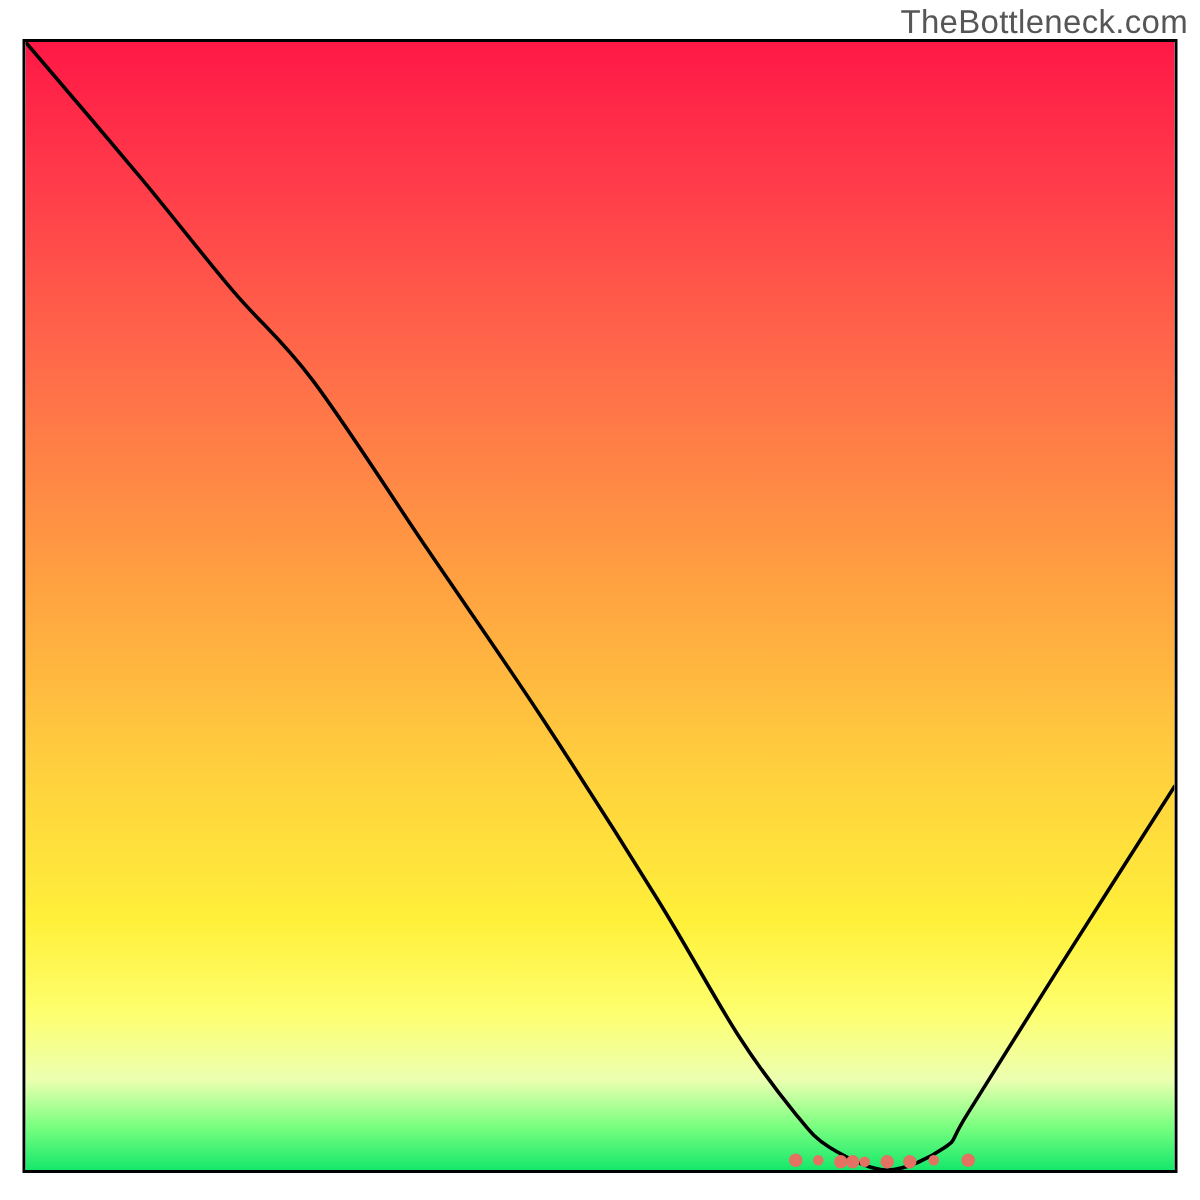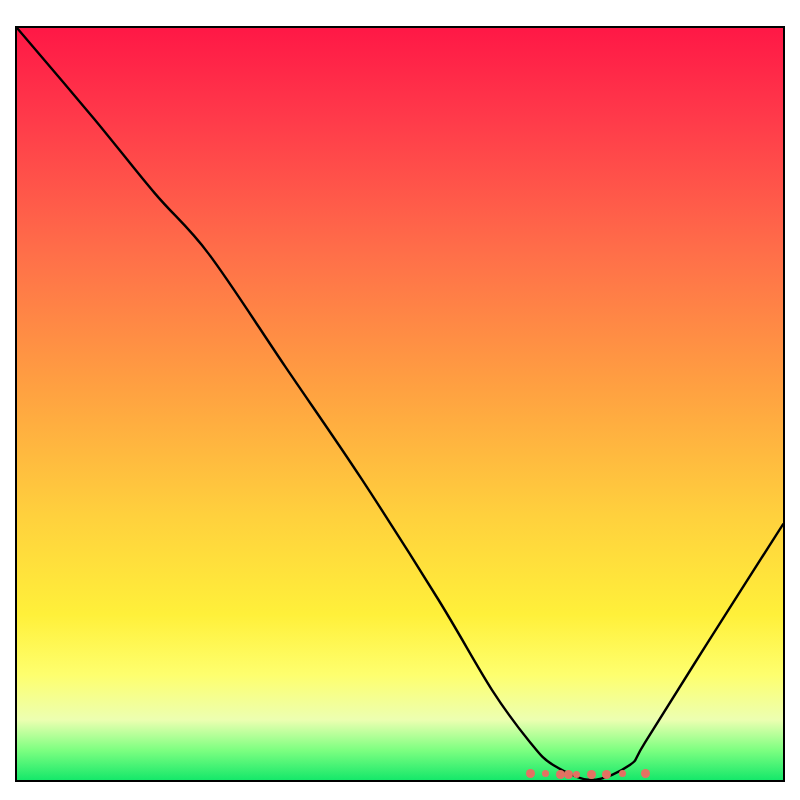--- a/index.html
+++ b/index.html
@@ -80,20 +80,21 @@
     height: 7px;
     margin-left: -3.5px;
     margin-top: -3.5px;
   }
 </style>
 </head>
 <body>
 
 <div class="container">
 
+  <div class="watermark">TheBottleneck.com</div>
 
   <div class="plot-frame">
     <div class="gradient"></div>
 
     <svg class="curve" viewBox="0 0 766 752" preserveAspectRatio="none">
       <path id="curve-path" fill="none" stroke="#000" stroke-width="2.4" stroke-linejoin="round" stroke-linecap="round" d="M0.0,0.0 C12.8,15.0 53.6,62.7 76.6,90.2 C99.6,117.8 118.7,142.9 137.9,165.4 C157.0,188.0 169.8,196.8 191.5,225.6 C213.2,254.4 242.6,300.8 268.1,338.4 C293.6,376.0 319.2,412.3 344.7,451.2 C370.2,490.1 399.6,536.4 421.3,571.5 C443.0,606.6 459.6,637.9 474.9,661.8 C490.2,685.6 503.0,701.9 513.2,714.4 C523.4,726.9 526.0,730.7 536.2,737.0 C546.4,743.2 561.7,752.0 574.5,752.0 C587.3,752.0 603.9,743.2 612.8,737.0 C621.7,730.7 615.4,734.5 628.1,714.4 C640.9,694.3 666.4,653.0 689.4,616.6 C712.4,580.3 753.2,516.4 766.0,496.3"></path>
     </svg>
 
     <div class="scatter" id="scatter">
         <div class="pt" style="left: 513.22px; top: 745.984px;"></div>

